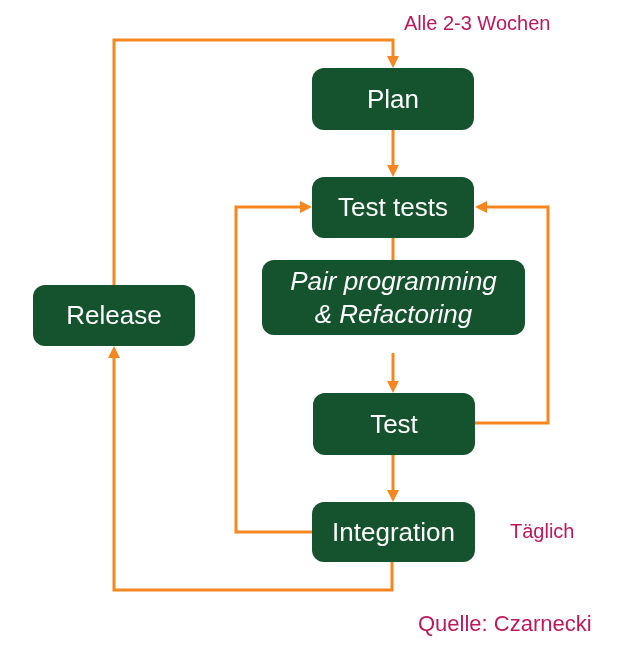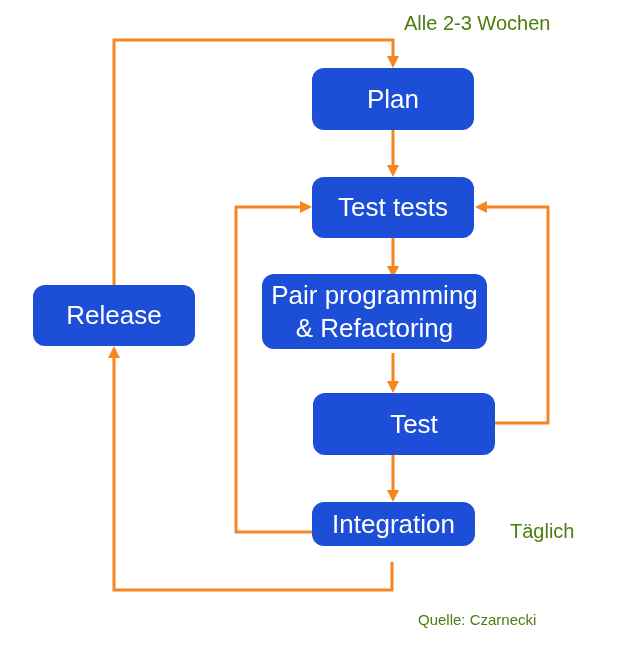--- a/index.html
+++ b/index.html
@@ -21,47 +21,47 @@
     stroke: #f6861f;
     stroke-width: 3;
     stroke-linejoin: miter;
   }
   svg.edges polygon {
     fill: #f6861f;
     stroke: none;
   }
   .node {
     position: absolute;
-    background: #1d4ed8;
+    background: #14532d;
     color: #ffffff;
     border-radius: 12px;
     display: flex;
     align-items: center;
     justify-content: center;
     text-align: center;
     font-size: 26px;
     line-height: 1.25;
     white-space: pre-line;
   }
   .n-plan        { left: 312px; top:  68px; width: 162px; height: 62px; }
   .n-write-tests { left: 312px; top: 177px; width: 162px; height: 61px; }
-  .n-pair        { left: 262px; top: 274px; width: 225px; height: 75px; }
-  .n-test        { left: 313px; top: 393px; width: 162px; height: 62px; padding-left: 20px; }
-  .n-integration { left: 312px; top: 502px; width: 163px; height: 44px; }
+  .n-pair        { left: 262px; top: 260px; width: 263px; height: 75px; font-style: italic; }
+  .n-test        { left: 313px; top: 393px; width: 162px; height: 62px; }
+  .n-integration { left: 312px; top: 502px; width: 163px; height: 60px; }
   .n-release     { left:  33px; top: 285px; width: 162px; height: 61px; justify-content: center; }
   .label {
     position: absolute;
-    color: #4d7c0f;
+    color: #be185d;
     font-size: 20px;
     white-space: nowrap;
     text-align: right;
   }
   .l-cycle  { left: 404px; top:  12px; }
   .l-daily  { left: 510px; top: 520px; }
-  .l-source { left: 418px; top: 611px; font-size: 15px; }
+  .l-source { left: 418px; top: 611px; font-size: 22px; }
 </style>
 </head>
 <body>
 
 <div class="canvas">
 
   <svg class="edges" viewBox="0 0 623 645" aria-hidden="true">
 
     <path d="M114,285 L114,40 L393,40 L393,58"></path>
     <polygon points="387,56 399,56 393,68"></polygon>

